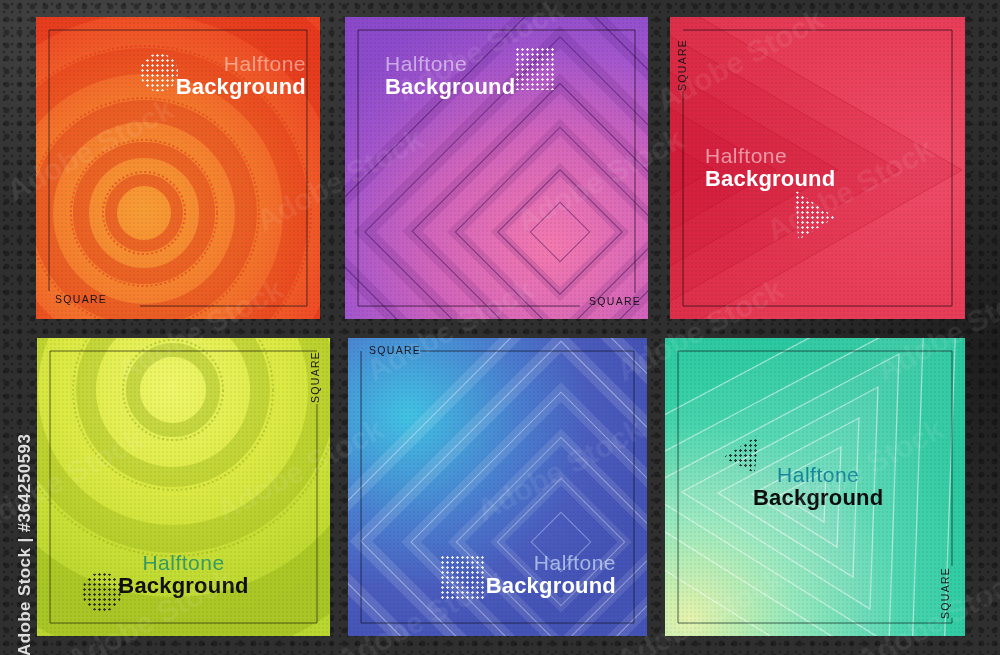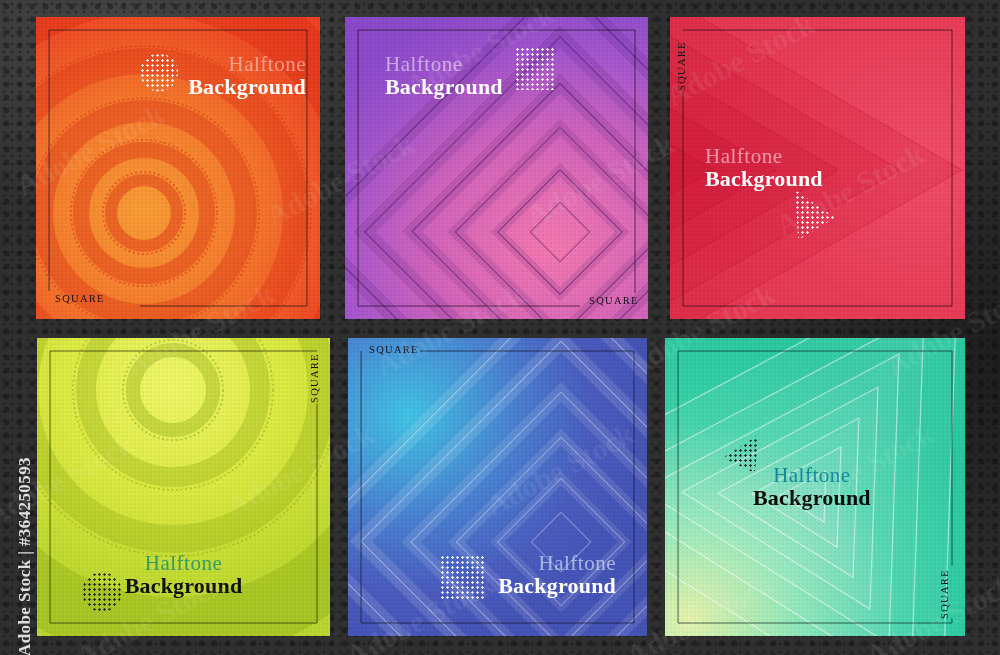--- a/index.html
+++ b/index.html
@@ -1,17 +1,17 @@
 <!DOCTYPE html>
 <html><head>
 <meta charset="utf-8">
 <style>
   html,body{margin:0;padding:0;background:#1d1d1d;}
   #canvas{position:relative;width:1000px;height:655px;overflow:hidden;
-    font-family:Liberation Serif, serif;
+    font-family:Liberation Sans, sans-serif;
     background:
       radial-gradient(620px 320px at 12% 4%, rgba(115,115,115,.30), rgba(115,115,115,0) 60%),
       radial-gradient(520px 420px at 101% 55%, rgba(0,0,0,.38), rgba(0,0,0,0) 62%),
       #2f2f2f;}
   .dotlayer{position:absolute;inset:0;pointer-events:none;}
   .dots-small{background-image:radial-gradient(rgba(8,8,8,.85) 1.2px,transparent 1.7px);background-size:8px 8px;opacity:.45;}
   .dots-large{background-image:radial-gradient(rgba(4,4,4,.9) 2.7px,transparent 3.3px);background-size:13px 13px;opacity:.38;}
 
   .tile{position:absolute;overflow:hidden;}
   .t1{left:36px;top:17px;width:284px;height:302px;

